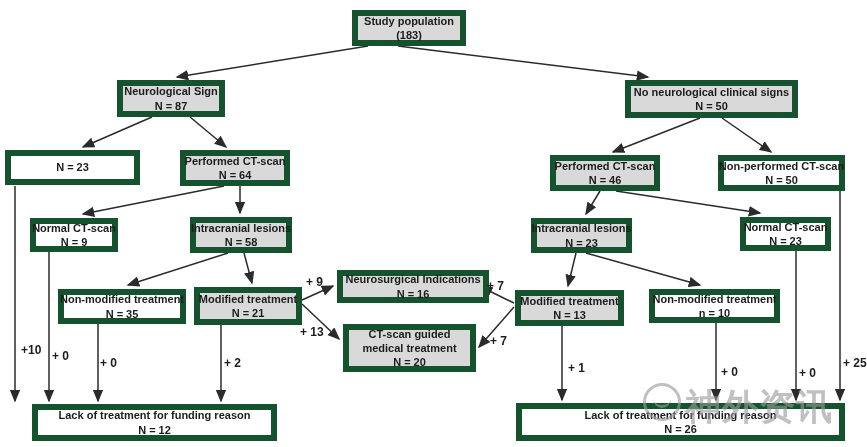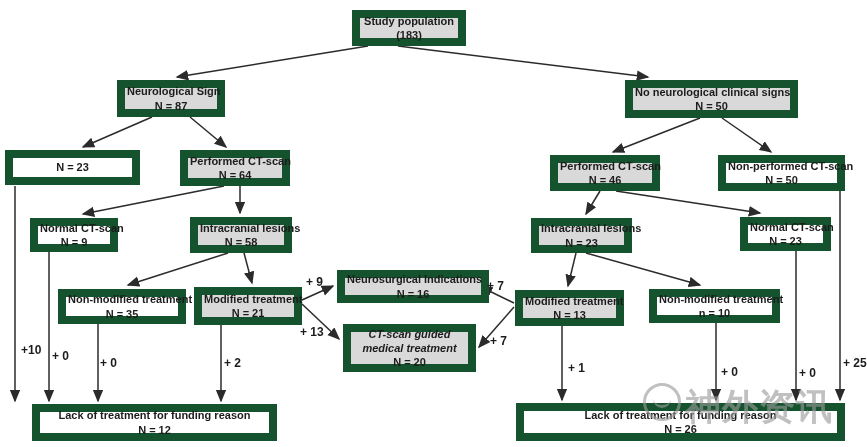--- a/index.html
+++ b/index.html
@@ -2,28 +2,28 @@
 <html><head>
 <meta charset="utf-8">
 <style>
   html,body{margin:0;padding:0;background:#fff;}
   #stage{
     position:relative;width:867px;height:447px;background:#ffffff;overflow:hidden;
     font-family:"Liberation Sans","DejaVu Sans",sans-serif;
   }
   .node{
     position:absolute;box-sizing:border-box;
-    border:8px solid #14532d;background:#ffffff;
-    display:flex;flex-direction:column;justify-content:center;
+    border:6px solid #14532d;background:#ffffff;
+    display:flex;flex-direction:column;align-items:center;justify-content:center;
     text-align:center;color:#1c1c1c;font-weight:bold;font-size:11px;line-height:1.3;
     padding:1px 2px;
   }
   .node.gray{background:#d9d9d9;}
   .node .l1{white-space:nowrap;}
-  .node.wrap .l1{white-space:normal;font-style:italic;}
+  .node.wrap .l1{white-space:normal;}
   .flabel{
     position:absolute;color:#1c1c1c;font-weight:bold;font-size:12px;white-space:nowrap;
   }
   svg.arrows{position:absolute;left:0;top:0;pointer-events:none;}
   svg.arrows line{stroke:#2b2b2b;stroke-width:1.5;}
   .watermark{
     position:absolute;left:643px;top:383px;width:224px;height:52px;
     display:flex;opacity:0.62;pointer-events:none;z-index:5;
   }
   .wm-logo{

